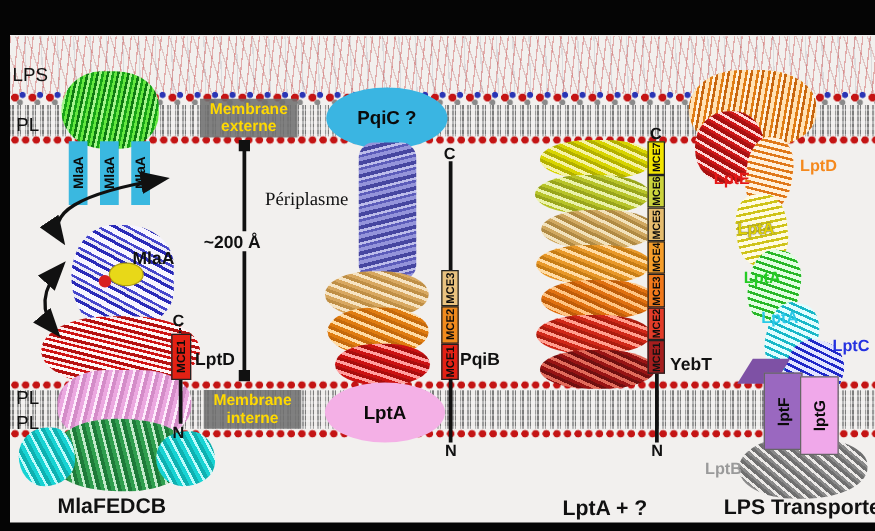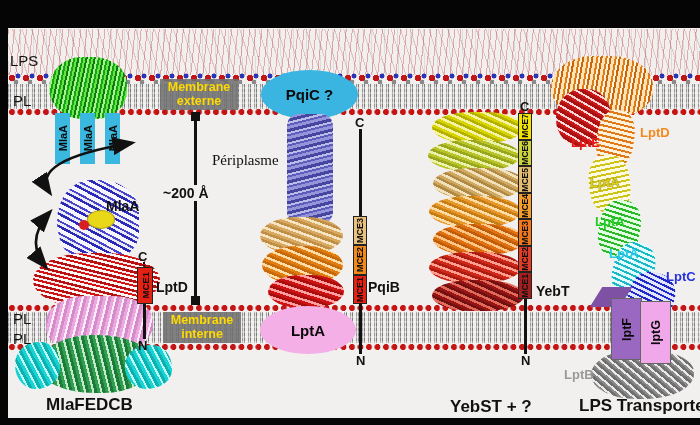--- a/index.html
+++ b/index.html
@@ -230,21 +230,21 @@
     <div class="seg seg-y5">
       <span class="vtext" style="font-size:8.5px;">MCE2</span>
       </div>
     <div class="seg seg-y6">
       <span class="vtext" style="font-size:8.5px;color:#111;">MCE1</span>
       </div>
   </div>
   <div class="lbl b14" style="left:536px;top:283px;">YebT</div>
   <div class="vline" style="left:524px;top:299px;width:2.5px;height:55px;"></div>
   <div class="lbl b13" style="left:521px;top:353px;">N</div>
-  <div class="lbl b17" style="left:450px;top:397px;">YebST + ?</div>
+  <div class="lbl b17" style="left:450px;top:397px;">LptA + ?</div>
 
   <div class="blob b-lptd" style="left:551px;top:56px;width:102px;height:63px;"></div>
   <div class="blob b-lpte" style="left:556px;top:89px;width:55px;height:58px;"></div>
   <div class="chain c-o" style="left:597px;top:110px;width:37px;height:58px;transform:rotate(8deg);"></div>
   <div class="chain c-y" style="left:589px;top:155px;width:41px;height:58px;transform:rotate(-6deg);"></div>
   <div class="chain c-g" style="left:599px;top:200px;width:41px;height:58px;transform:rotate(10deg);"></div>
   <div class="chain c-c" style="left:613px;top:242px;width:41px;height:56px;transform:rotate(14deg);"></div>
   <div class="chain c-b" style="left:628px;top:272px;width:46px;height:52px;transform:rotate(18deg);"></div>
 
   <div class="flap" style="left:596px;top:287px;width:30px;height:20px;"></div>

